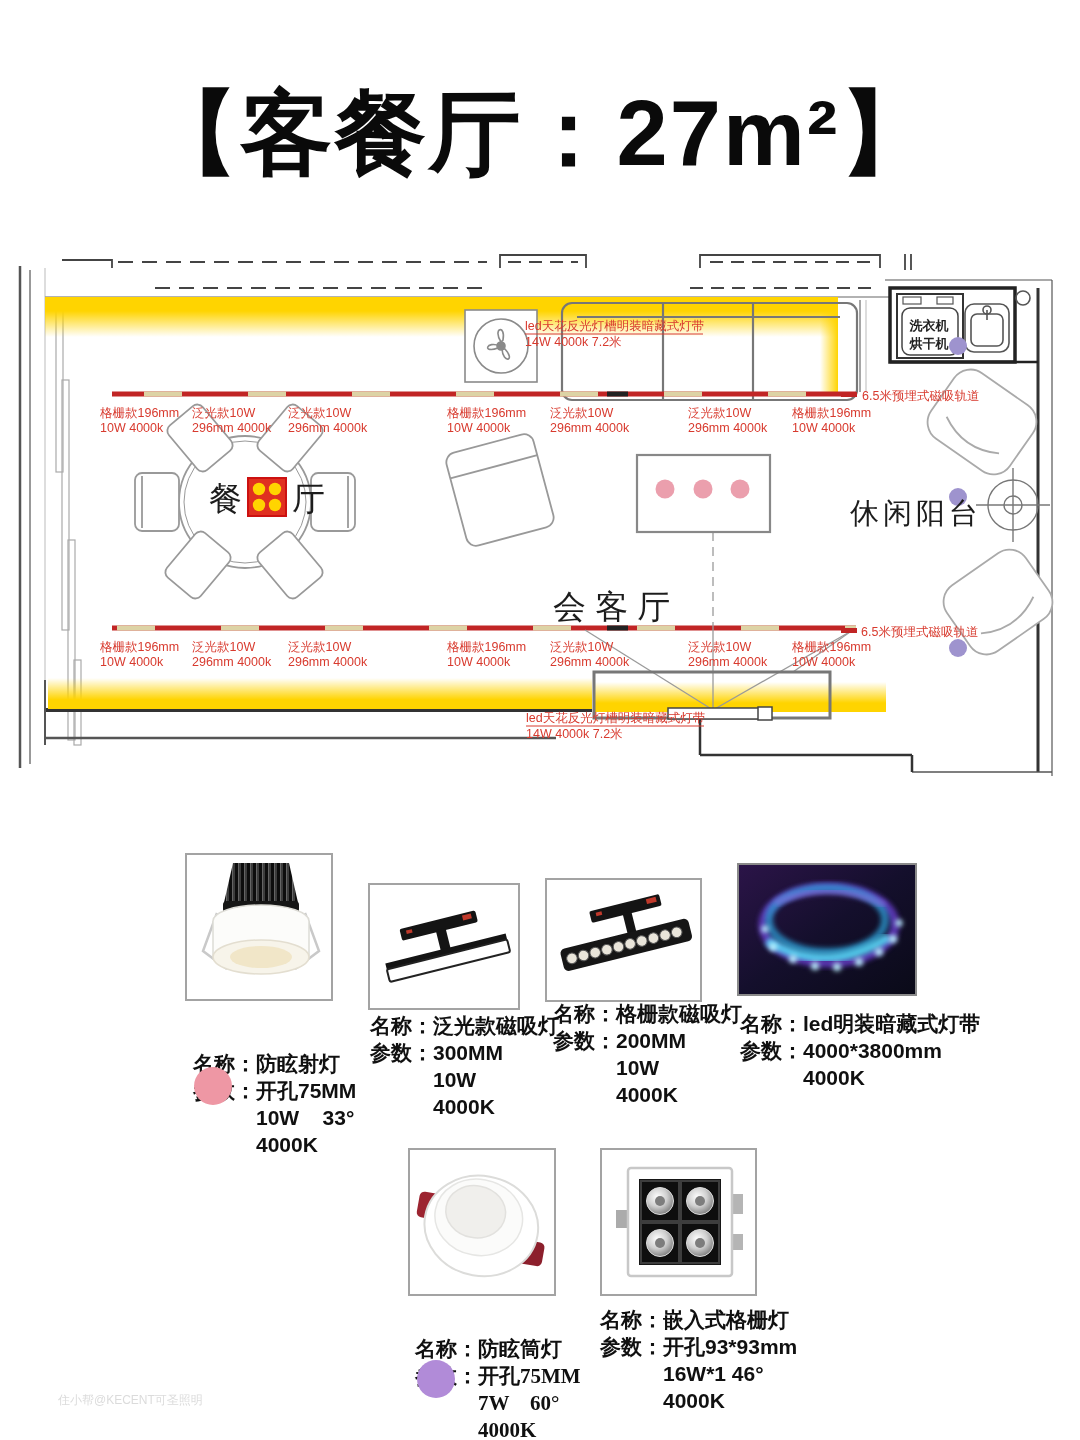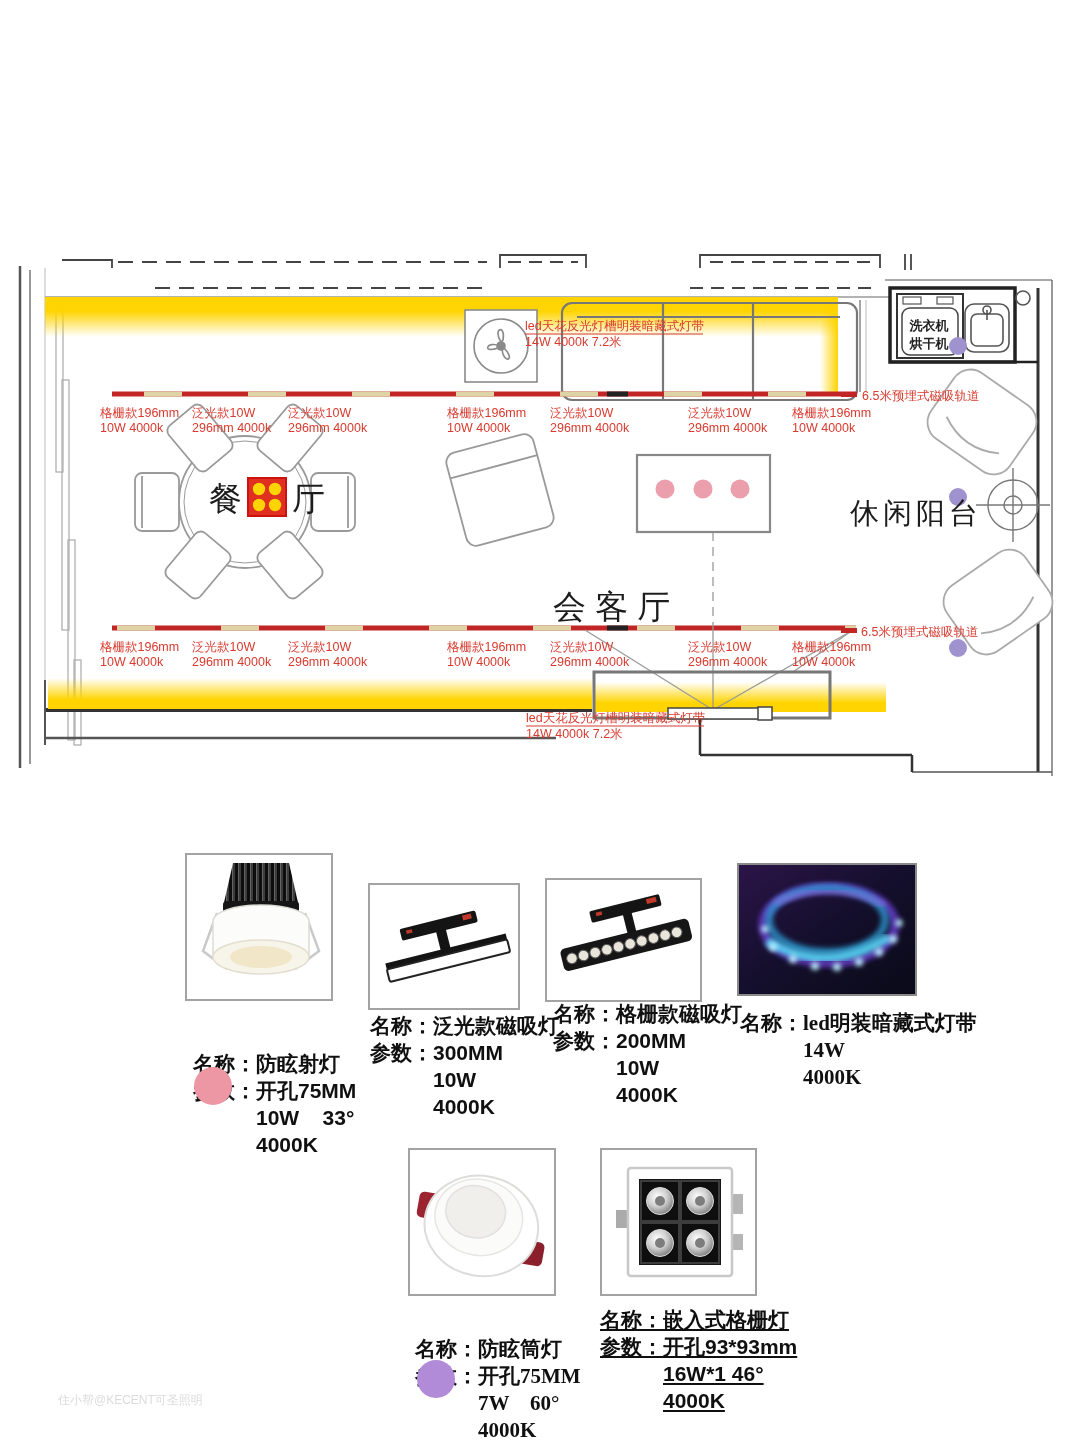--- a/index.html
+++ b/index.html
@@ -21,20 +21,21 @@
   .cardtext .row{white-space:pre;}
   .cardtext .ind{padding-left:63px;}
   .dot{position:absolute;width:38px;height:38px;border-radius:50%;}
   #watermark{position:absolute;left:58px;top:1392px;font-size:12px;color:rgba(190,190,190,.55);}
 </style>
 </head>
 <body>
 
 <div id="page">
 
+  <div id="title">【客餐厅：27m²】</div>
 
   <svg width="1080" height="540" viewBox="0 0 1080 540" style="position:absolute;left:0;top:240px;">
     <defs>
       <linearGradient id="ytop" x1="0" y1="0" x2="0" y2="1">
         <stop offset="0" stop-color="#ffd400"></stop>
           <stop offset="0.35" stop-color="#ffd400"></stop>
         <stop offset="1" stop-color="#ffd400" stop-opacity="0"></stop>
       </linearGradient>
       <linearGradient id="ybot" x1="0" y1="0" x2="0" y2="1">
         <stop offset="0" stop-color="#ffd400" stop-opacity="0"></stop>
@@ -430,35 +431,35 @@
     <div class="row ind">4000K</div>
   </div>
 
   <div class="cardtext" style="left:553px;top:1000px;">
     <div class="row"><span>名称：</span><span>格栅款磁吸灯</span></div>
     <div class="row"><span>参数：</span><span>200MM</span></div>
     <div class="row ind">10W</div>
     <div class="row ind">4000K</div>
   </div>
 
-  <div class="cardtext" style="left:740px;top:1010px;font-family:Liberation Serif, serif;">
+  <div class="cardtext" style="left:740px;top:1010px;">
     <div class="row"><span>名称：</span><span>led明装暗藏式灯带</span></div>
-    <div class="row ind">14W</div>
+    <div class="row"><span>参数：</span><span>4000*3800mm</span></div>
     <div class="row ind">4000K</div>
   </div>
 
   <div class="cardtext" style="left:415px;top:1336px;font-family:Liberation Serif, serif;">
     <div class="row"><span>名称：</span><span>防眩筒灯</span></div>
     <div class="row"><span>参数：</span><span>开孔75MM</span></div>
     <div class="row ind">7W    60°</div>
     <div class="row ind">4000K</div>
   </div>
   <div class="dot" style="left:417px;top:1360px;background:#b18bd8;"></div>
 
-  <div class="cardtext" style="left:600px;top:1306px;text-decoration:underline;">
+  <div class="cardtext" style="left:600px;top:1306px;">
     <div class="row"><span>名称：</span><span>嵌入式格栅灯</span></div>
     <div class="row"><span>参数：</span><span>开孔93*93mm</span></div>
     <div class="row ind">16W*1 46°</div>
     <div class="row ind">4000K</div>
   </div>
 
   <div id="watermark">住小帮@KECENT可圣照明</div>
 </div>
 
 </body></html>

